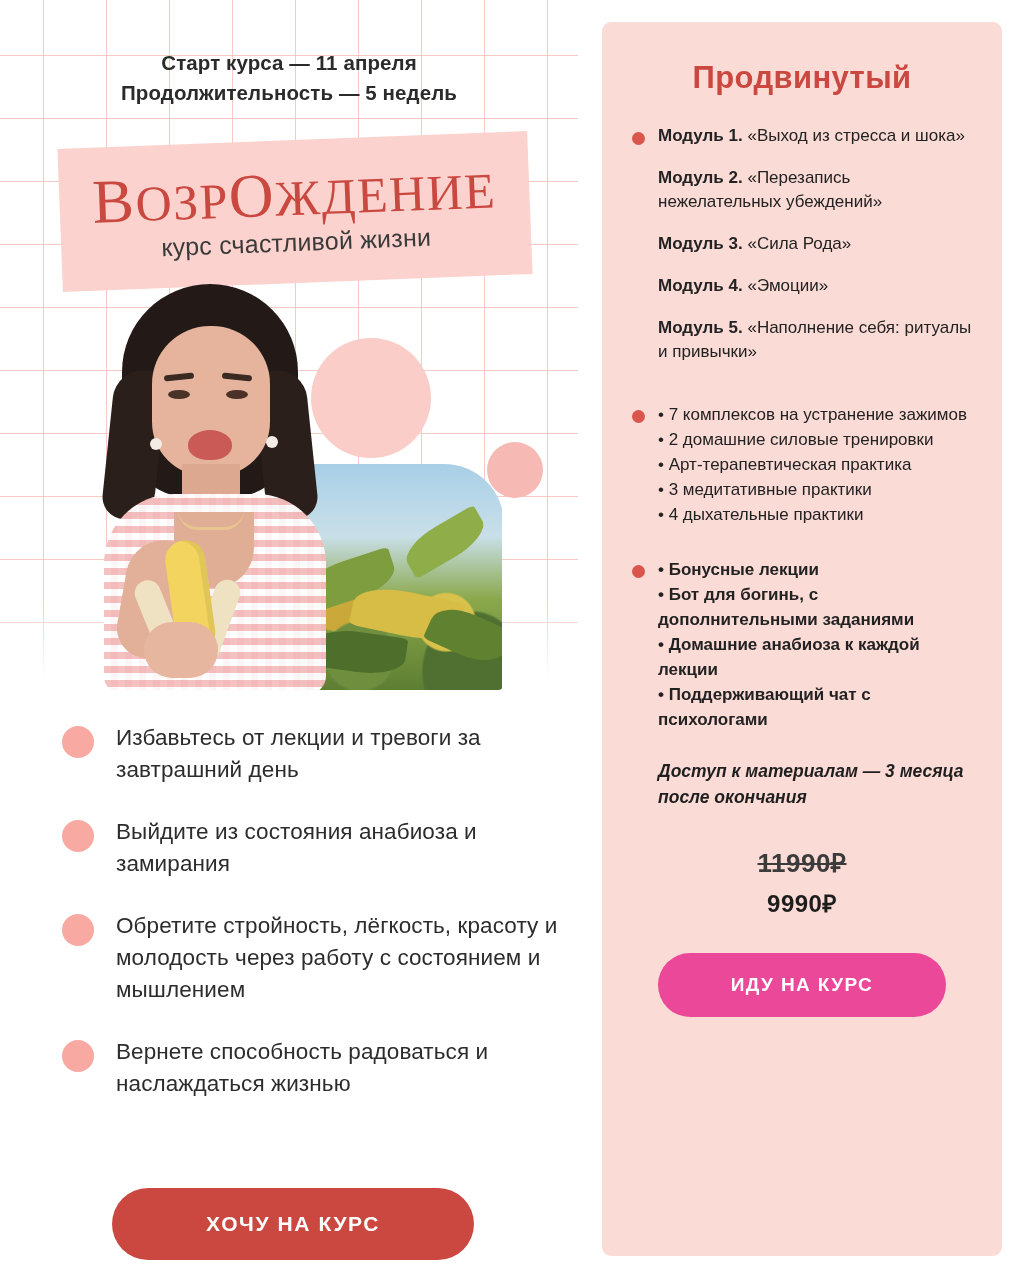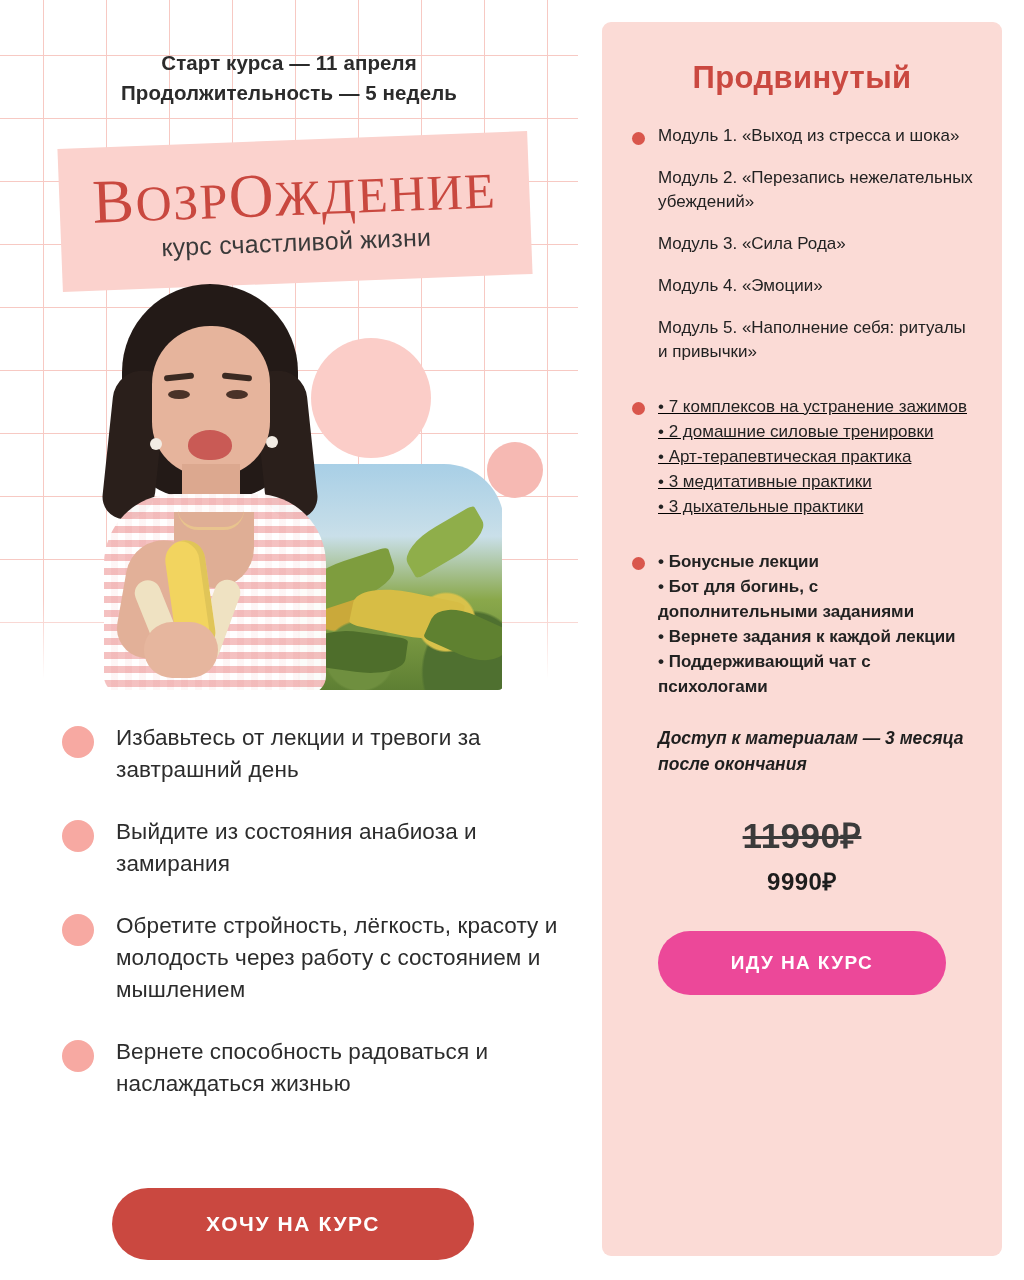--- a/index.html
+++ b/index.html
@@ -319,43 +319,43 @@
     border-radius: 50%;
     background: #d9564c;
   }
   .modules { margin-top: 28px; }
   .module-line {
     font-size: 17px;
     line-height: 24px;
     color: #222222;
     margin-bottom: 18px;
   }
-  .module-line b { font-weight: normal; }
+  .module-line b { font-weight: bold; }
   .feat-line {
     font-size: 17px;
     line-height: 25px;
     color: #222222;
   }
   .feat-line.bold { font-weight: bold; }
-  .block.features { margin-top: 30px; text-decoration: underline; }
+  .block.features { margin-top: 38px; }
   .block.bonuses { margin-top: 30px; }
   .access-note {
     margin: 26px 30px 0 56px;
     font-size: 17.5px;
     line-height: 26px;
     font-style: italic;
     font-weight: bold;
     color: #1f1f1f;
   }
   .price-wrap {
     margin-top: 34px;
     text-align: center;
   }
   .price-old {
-    font-size: 35px;
+    font-size: 26px;
     font-weight: bold;
     color: #3b3b3b;
     text-decoration: line-through;
     letter-spacing: .5px;
   }
   .price-new {
     margin-top: 6px;
     font-size: 24px;
     font-weight: bold;
     color: #1d1d1d;
@@ -481,28 +481,28 @@
         <span>«Наполнение себя: ритуалы и привычки»</span>
       </div>
     </div>
 
     <div class="block features">
       <span class="bullet"></span>
       <div class="feat-line">• 7 комплексов на устранение зажимов</div>
       <div class="feat-line">• 2 домашние силовые тренировки</div>
       <div class="feat-line">• Арт-терапевтическая практика</div>
       <div class="feat-line">• 3 медитативные практики</div>
-      <div class="feat-line">• 3 дыхательные практики</div>
+      <div class="feat-line">• 4 дыхательные практики</div>
     </div>
 
     <div class="block bonuses">
       <span class="bullet"></span>
       <div class="feat-line bold">• Бонусные лекции</div>
       <div class="feat-line bold">• Бот для богинь, с дополнительными заданиями</div>
-      <div class="feat-line bold">• Вернете задания к каждой лекции</div>
+      <div class="feat-line bold">• Домашние анабиоза к каждой лекции</div>
       <div class="feat-line bold">• Поддерживающий чат с психологами</div>
     </div>
 
     <div class="access-note">Доступ к материалам — 3 месяца после окончания</div>
 
     <div class="price-wrap">
       <div class="price-old">11990₽</div>
       <div class="price-new">9990₽</div>
     </div>
 

